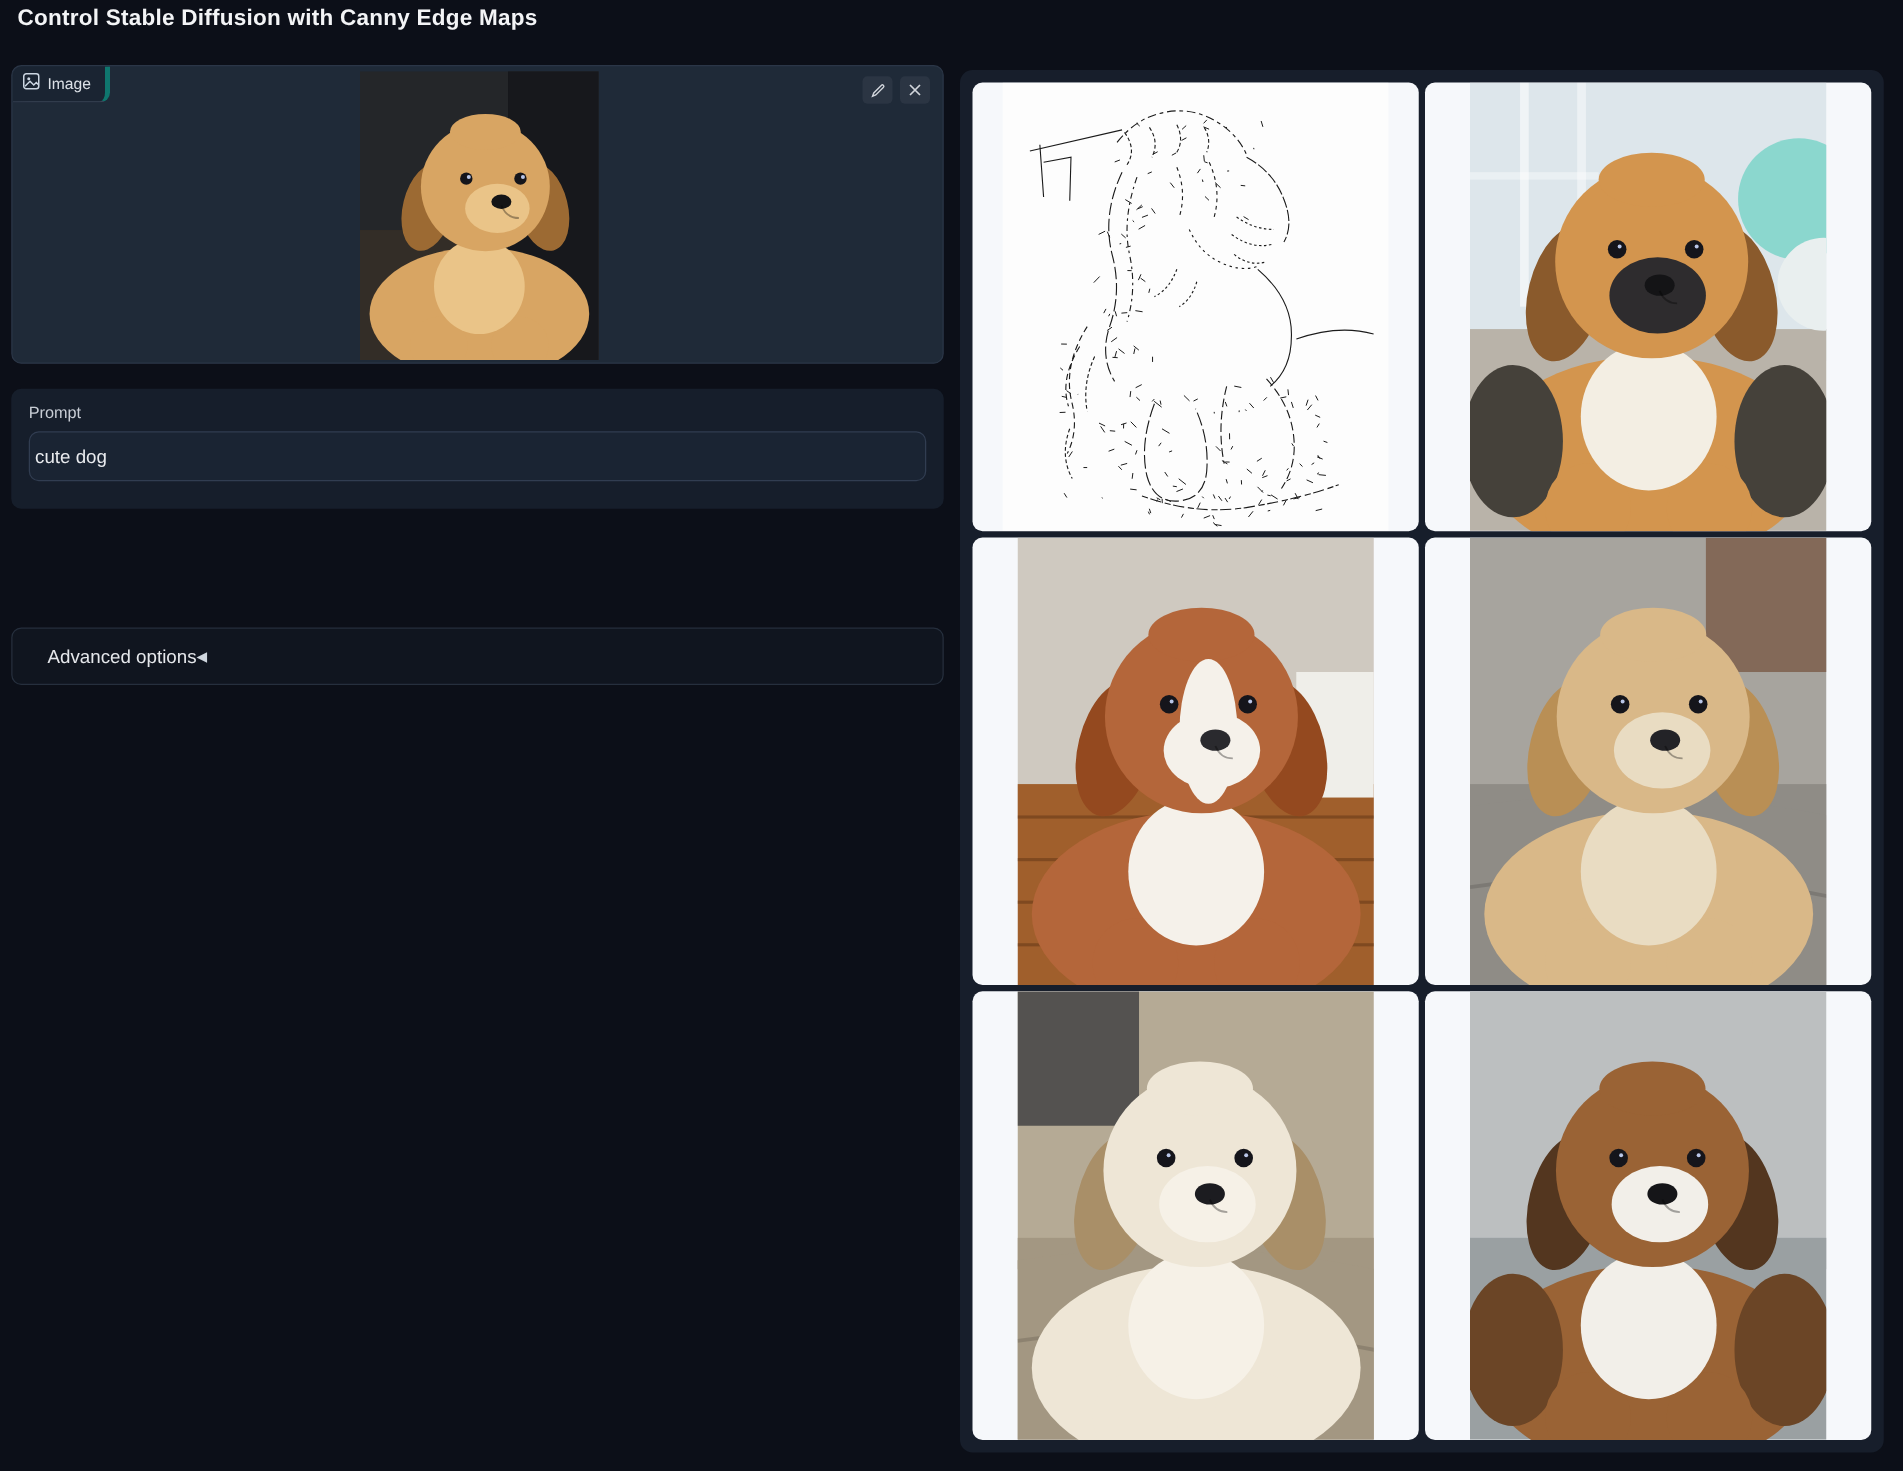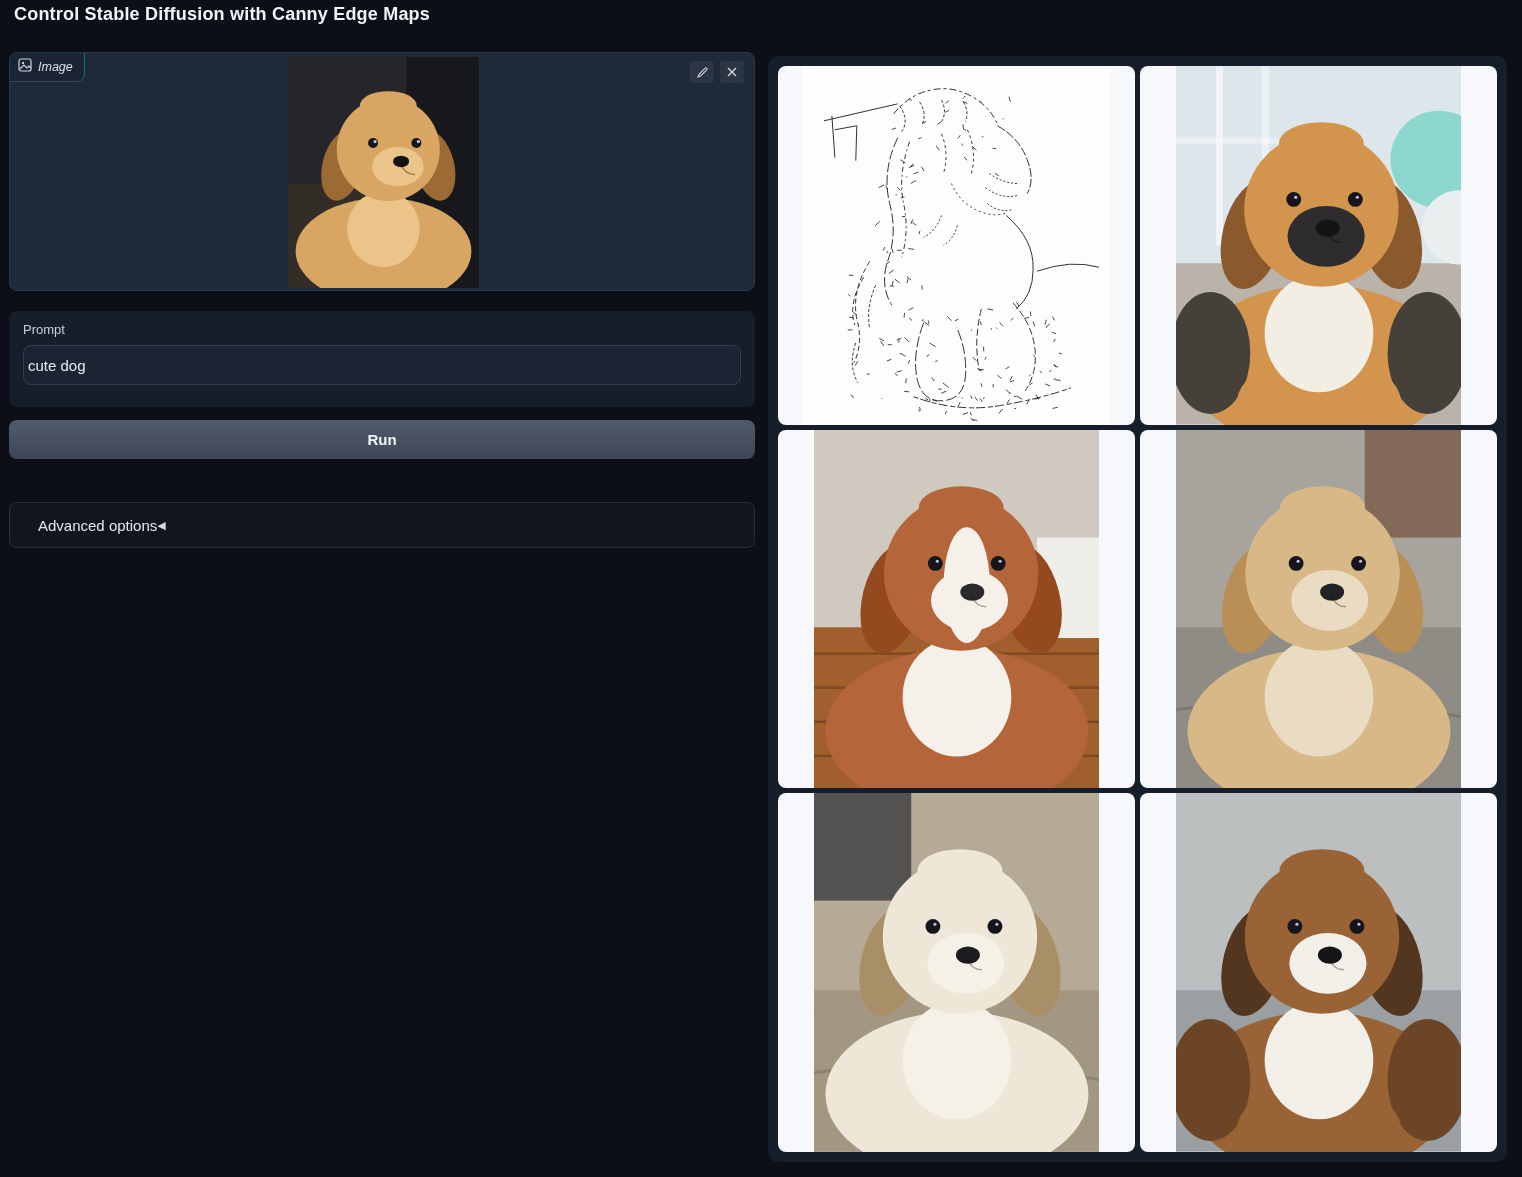--- a/index.html
+++ b/index.html
@@ -3,21 +3,21 @@
 <meta charset="utf-8">
 <style>
   html,body{margin:0;padding:0;background:#0c0f18;}
   body{width:1522px;height:1177px;position:relative;overflow:hidden;
        font-family:"Liberation Sans","DejaVu Sans",sans-serif;color:#e5e7eb;}
   .page-title{position:absolute;left:14px;top:4px;font-size:18px;font-weight:700;color:#f3f4f6;letter-spacing:.2px;}
 
   
   .left-col{position:absolute;left:9px;top:52px;width:746px;}
   .image-panel{position:relative;width:746px;height:239px;background:#1f2a38;border:1px solid #2b3647;border-radius:8px;box-sizing:border-box;overflow:hidden;}
-  .image-tab{position:absolute;top:0;left:0;display:flex;align-items:center;gap:6px;padding:5px 11px 6px 8px;background:#1a2432;border-right:1px solid #0f766e;border-bottom:1px solid #3a4556;border-radius:8px 0 8px 0;font-size:12.5px;color:#dbe0e6;z-index:3;font-style:italic;}
+  .image-tab{position:absolute;top:0;left:0;display:flex;align-items:center;gap:6px;padding:5px 11px 6px 8px;background:#1a2432;border-right:4px solid #0f766e;border-bottom:1px solid #3a4556;border-radius:8px 0 8px 0;font-size:12.5px;color:#dbe0e6;z-index:3;}
   .image-toolbar{position:absolute;top:8px;right:10px;display:flex;gap:6px;z-index:3;}
   .icon-btn{width:24px;height:22px;display:flex;align-items:center;justify-content:center;background:#2b3543;border-radius:4px;cursor:pointer;}
   .icon-btn svg{display:block;}
   .input-photo{position:absolute;left:278px;top:4px;width:191px;height:231px;}
   .input-photo svg{display:block;width:100%;height:100%;}
 
   .prompt-card{position:absolute;left:0;top:259px;width:746px;height:96px;background:#161e2b;border-radius:8px;box-sizing:border-box;}
   .prompt-label{position:absolute;left:14px;top:11px;font-size:13px;color:#c8cdd5;}
   .prompt-input{position:absolute;left:14px;top:34px;width:718px;height:40px;box-sizing:border-box;background:#1a2433;border:1px solid #313d51;border-radius:8px;color:#e8eaee;font-size:15px;padding:0 4px;font-family:inherit;outline:none;}
 
@@ -89,21 +89,20 @@
           <path d="M 113.1 107.415 q 4 10 14 10" stroke="#00000055" fill="none" stroke-width="1.5"></path>
         </svg>
       </div>
   </div>
 
   <div class="prompt-card">
     <div class="prompt-label">Prompt</div>
     <input class="prompt-input" value="cute dog" style="">
   </div>
 
-  <button class="run-btn">Run</button>
 
   <div class="accordion">
     <span class="accordion-label">Advanced options</span>
     <span class="accordion-arrow">◀</span>
   </div>
 </div>
 
 <div class="gallery">
   <div class="gallery-grid" id="gallery-grid">
       <div class="cell">

